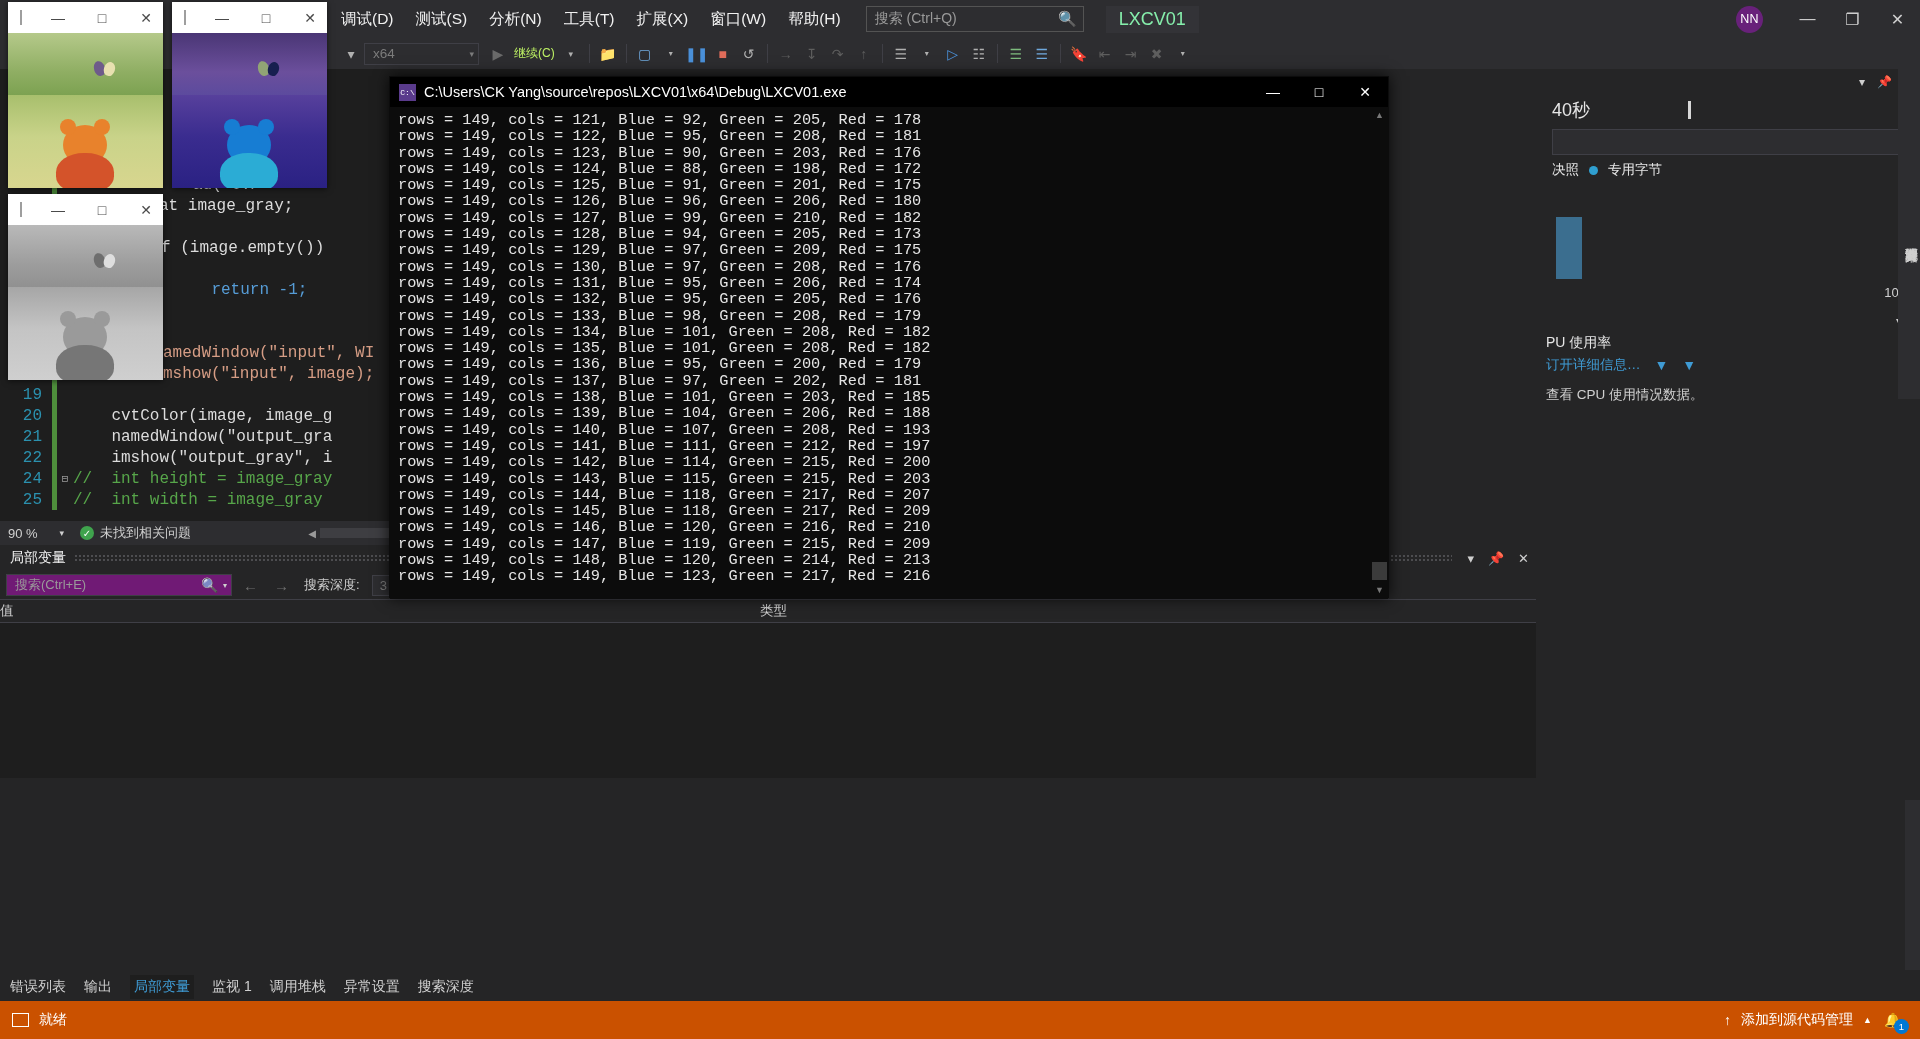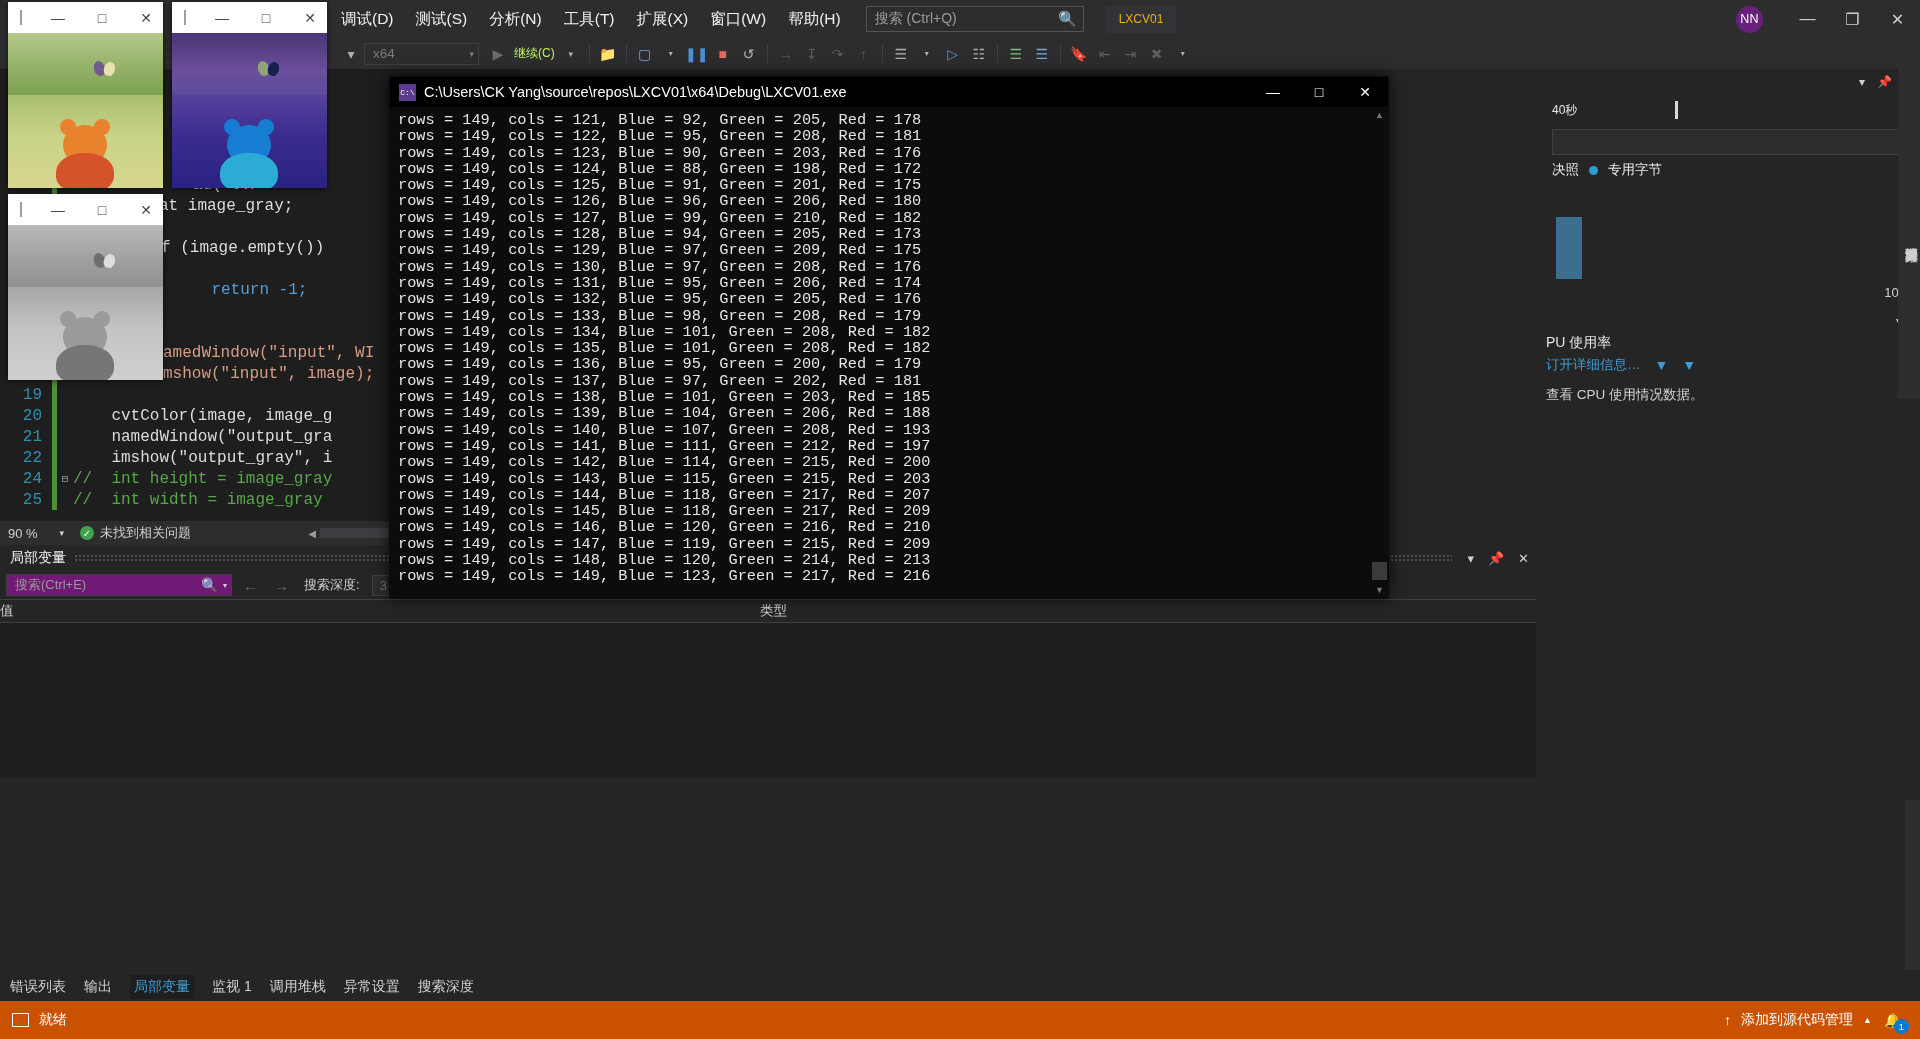--- a/index.html
+++ b/index.html
@@ -20,22 +20,22 @@
     color: #f1f1f1; font-size: 15.5px; padding: 4px 11px; white-space: nowrap;
   }
   .vs-search {
     margin-left: 14px; width: 218px; height: 26px; background: #2d2d30;
     border: 1px solid #535353; display: flex; align-items: center;
     padding: 0 6px 0 8px; color: #9a9a9a; font-size: 14px;
   }
   .vs-search .txt { flex: 1; }
   .vs-search .mag { color: #cfcfcf; font-size: 15px; }
   .solution-chip {
-    margin-left: 22px; height: 27px; background: #333337; color: #eab308;
-    font-size: 12px; display: flex; align-items: center; padding: 0 13px;
+    margin-left: 22px; height: 27px; background: #333337; color: #86efac;
+    font-size: 18px; display: flex; align-items: center; padding: 0 13px;
   }
   .title-right {
     position: absolute; right: 0; top: 0; height: 38px; display: flex;
     align-items: center;
   }
   .avatar {
     width: 27px; height: 27px; border-radius: 50%; background: #68217a;
     color: #fff; font-size: 12.5px; display: flex; align-items: center;
     justify-content: center; margin-right: 22px; letter-spacing: .3px;
   }
@@ -140,21 +140,21 @@
   .right-panel {
     position: absolute; right: 0; top: 69px; width: 384px; height: 716px;
     background: #252526;
   }
   .rp-head {
     height: 26px; display: flex; align-items: center; justify-content: flex-end;
     padding-right: 6px; color: #cfcfcf; font-size: 12px; gap: 12px;
   }
   .time-row {
     display: flex; align-items: center; height: 30px; padding-left: 16px;
-    color: #e6e6e6; font-size: 12px;
+    color: #e6e6e6; font-size: 18px;
   }
   .time-bar { flex: 1; height: 18px; position: relative; margin-left: 10px; background: #252526; }
   .time-marker { position: absolute; left: 88px; top: 0; width: 3px; height: 18px; background: #d8d8d8; }
   .legend-row {
     display: flex; align-items: center; gap: 10px; padding: 6px 16px;
     color: #e6e6e6; font-size: 13.5px;
   }
   .legend-dot { width: 9px; height: 9px; border-radius: 50%; background: #2f9fd0; }
   .mini-chart {
     position: relative; margin: 4px 10px 0 16px; height: 90px;

